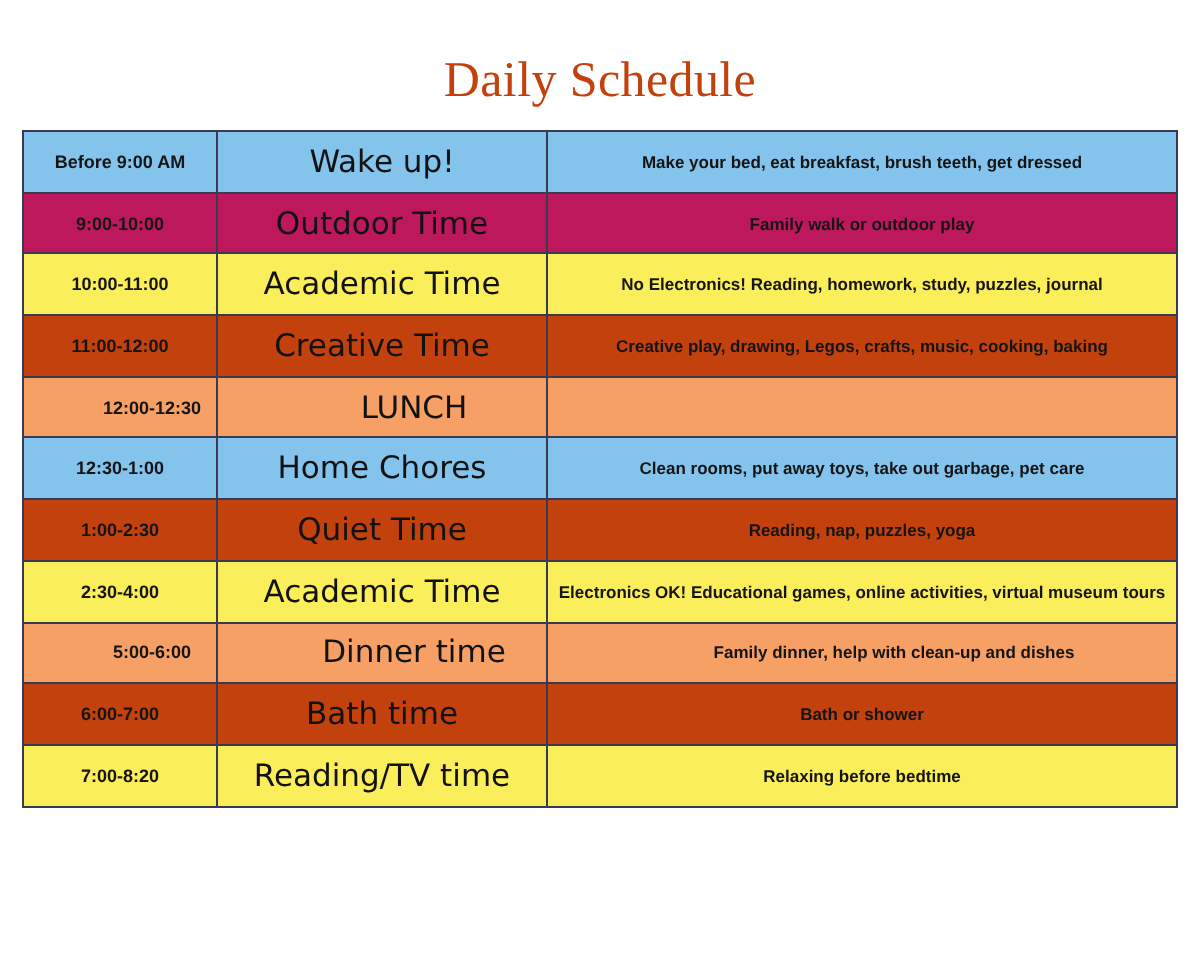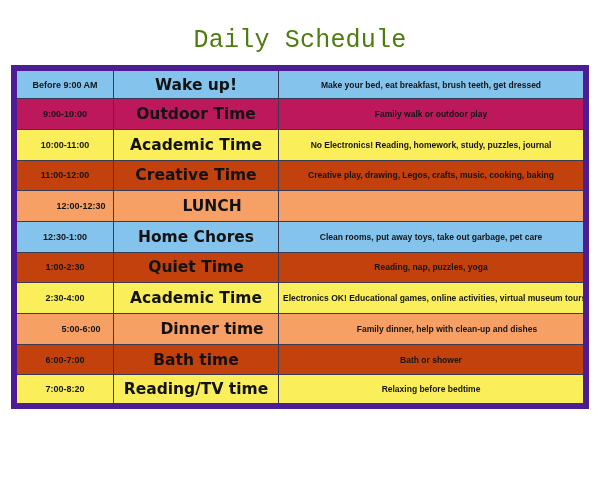--- a/index.html
+++ b/index.html
@@ -18,35 +18,35 @@
     width: 600px;
     height: 480px;
     box-sizing: border-box;
   }
   .title {
     position: absolute;
     top: 26px;
     left: 0;
     width: 600px;
     text-align: center;
-    font-family: Liberation Mono, monospace;
+    font-family: Liberation Serif, serif;
     font-size: 25px;
     font-weight: 400;
     letter-spacing: 0.2px;
-    color: #4d7c0f;
+    color: #c2410c;
     line-height: 30px;
   }
   .schedule-table {
     position: absolute;
     left: 11px;
     top: 65px;
     width: 578px;
     border-collapse: collapse;
     table-layout: fixed;
-    border: 6px solid #4c1d95;
+    border: 1px solid #4c1d95;
   }
   .schedule-table tr {
     height: 30.7px;
   }
   .schedule-table td {
     border: 1px solid #3a3a52;
     padding: 0 4px;
     overflow: hidden;
     white-space: nowrap;
   }
@@ -55,21 +55,21 @@
     text-align: center;
     font-size: 9px;
     font-weight: bold;
     color: #151515;
   }
   .col-activity {
     width: 156px;
     text-align: center;
     font-family: "DejaVu Sans", sans-serif;
     font-size: 15.5px;
-    font-weight: 700;
+    font-weight: 400;
     color: #121212;
   }
   .col-desc {
     text-align: center;
     font-size: 8.5px;
     font-weight: bold;
     color: #151515;
   }
   
   .c-blue   td { background: #83C3EC; }

